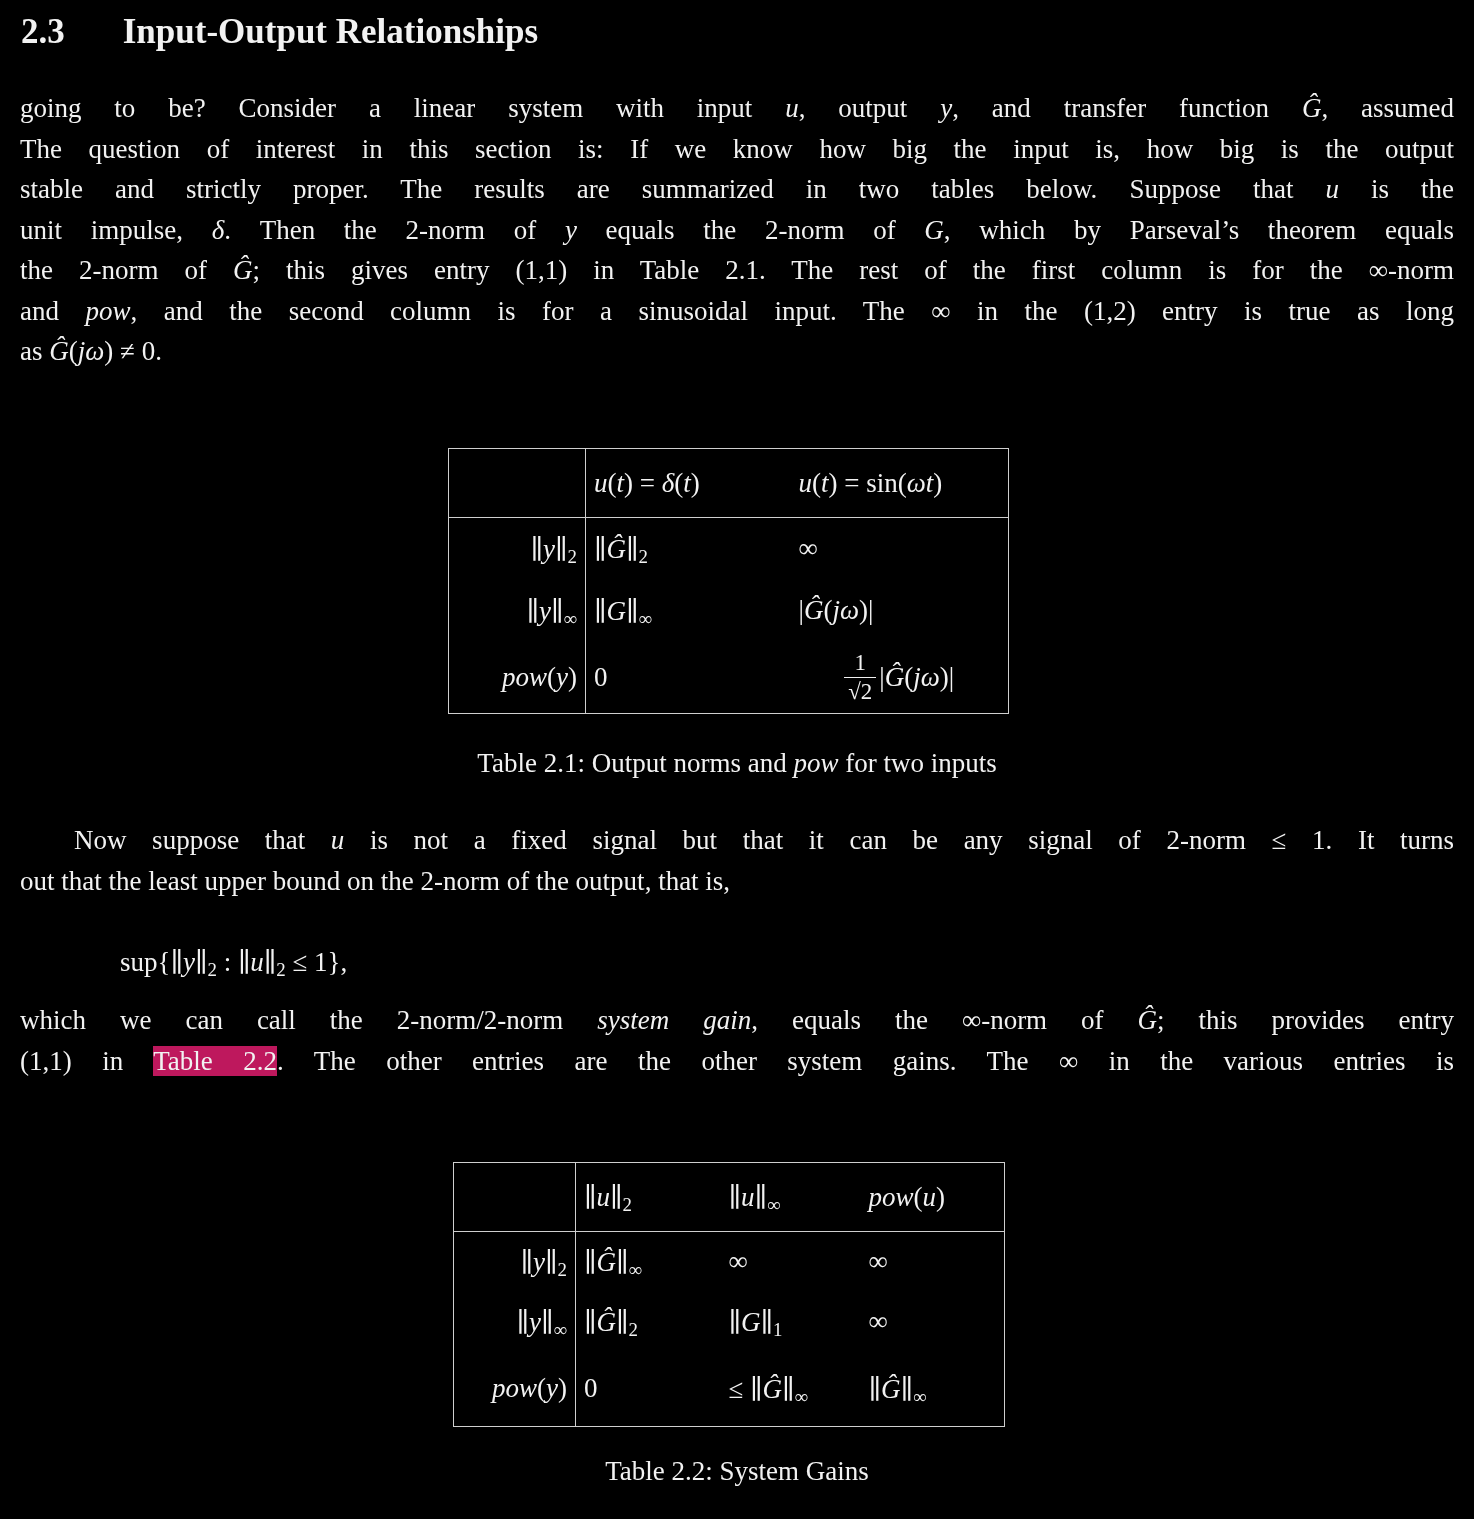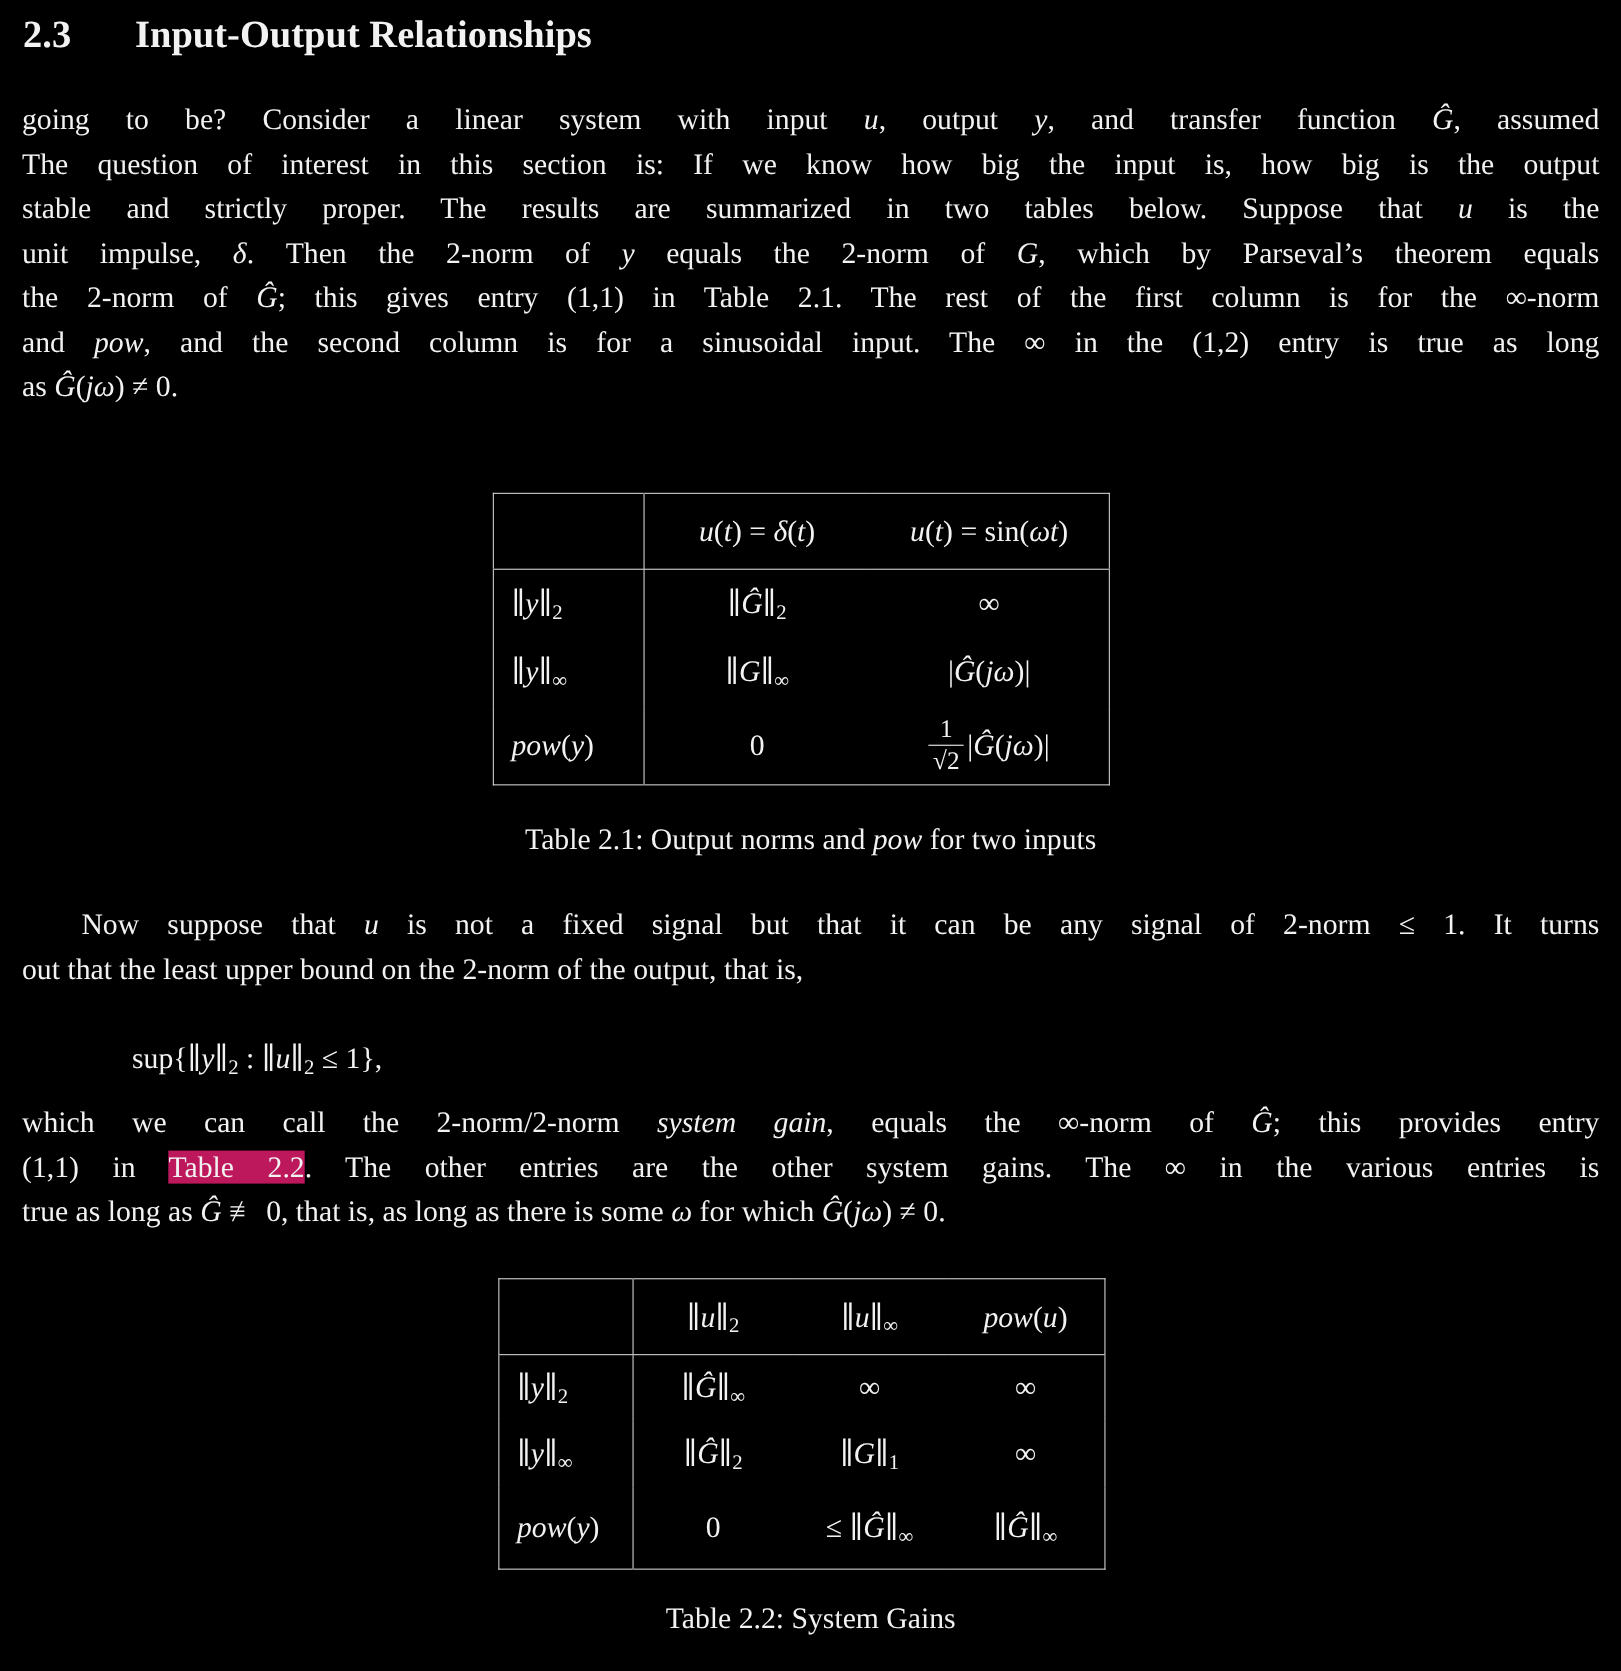--- a/index.html
+++ b/index.html
@@ -24,23 +24,23 @@
   .indent-first .jline:first-child { text-indent:54px; }
 
   .hl { background:#be185d; }
 
   .formula { position:absolute; left:120px; top:942px; line-height:40px; }
 
   .tblwrap { position:absolute; }
   #table1wrap { left:448px; top:448px; }
   #table2wrap { left:453px; top:1162px; }
   table.tbl { border-collapse:collapse; border:1.5px solid #cfcfcf; }
-  table.tbl td { text-align:center; vertical-align:middle; padding:0 8px; }
+  table.tbl td { text-align:left; vertical-align:middle; padding:0 8px; }
   table.tbl tr.hdr td { border-bottom:1.5px solid #cfcfcf; }
-  table.tbl td.lbl { border-right:1.5px solid #cfcfcf; text-align:left; padding-left:16px; }
+  table.tbl td.lbl { border-right:1.5px solid #cfcfcf; text-align:right; padding-left:16px; }
 
   .caption { position:absolute; left:0; width:1474px; text-align:center; }
   #caption1 { top:748px; }
   #caption2 { top:1456px; }
 
   .cellrow { display:flex; align-items:center; justify-content:center; gap:3px; }
   .frac { display:inline-flex; flex-direction:column; align-items:center; font-size:0.85em; line-height:1.12; }
   .frac .fnum { padding:0 2px 1px; }
   .frac .fden { border-top:1.5px solid #f2f2f2; padding:1px 4px 0; }
 </style>
@@ -106,21 +106,20 @@
 <div class="para indent-first" id="p2">
     <div class="jline">Now suppose that <i>u</i> is not a fixed signal but that it can be any signal of 2-norm ≤ 1. It turns</div>
     <div class="jline last">out that the least upper bound on the 2-norm of the output, that is,</div>
   </div>
 
 <div class="formula">sup{∥<i>y</i>∥<sub>2</sub> : ∥<i>u</i>∥<sub>2</sub> ≤ 1},</div>
 
 <div class="para" id="p3">
     <div class="jline">which we can call the 2-norm/2-norm <i>system gain</i>, equals the ∞-norm of <i>Ĝ</i>; this provides entry</div>
     <div class="jline">(1,1) in <span class="hl">Table 2.2</span>. The other entries are the other system gains. The ∞ in the various entries is</div>
-    <div class="jline last">true as long as <i>Ĝ</i> ≢ 0, that is, as long as there is some <i>ω</i> for which <i>Ĝ</i>(<i>jω</i>) ≠ 0.</div>
   </div>
 
 <div class="tblwrap" id="table2wrap">
   <table class="tbl">
     <colgroup>
         <col style="width:122px">
         <col style="width:145px">
         <col style="width:140px">
         <col style="width:144px">
       </colgroup>

